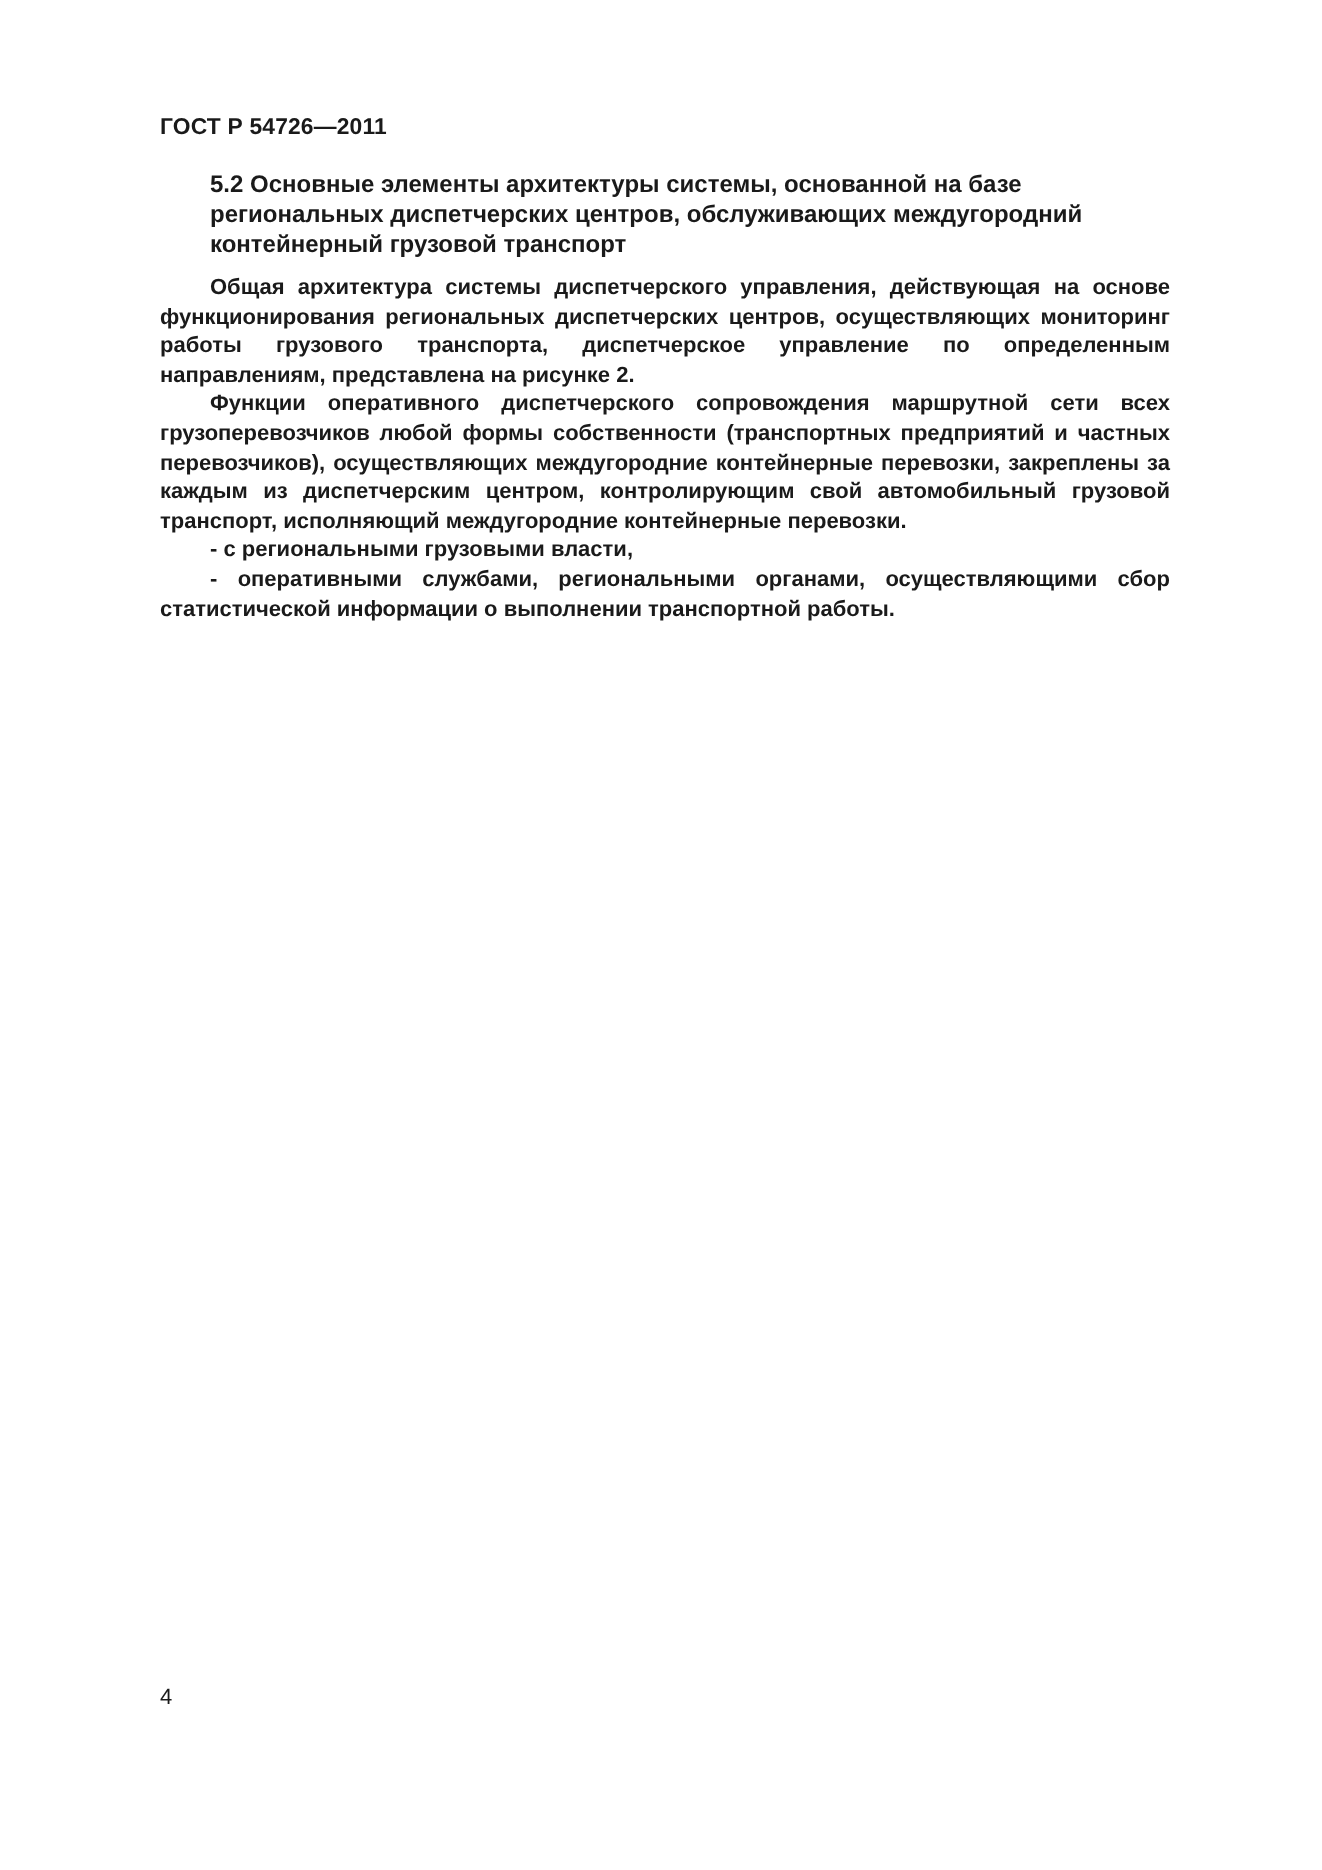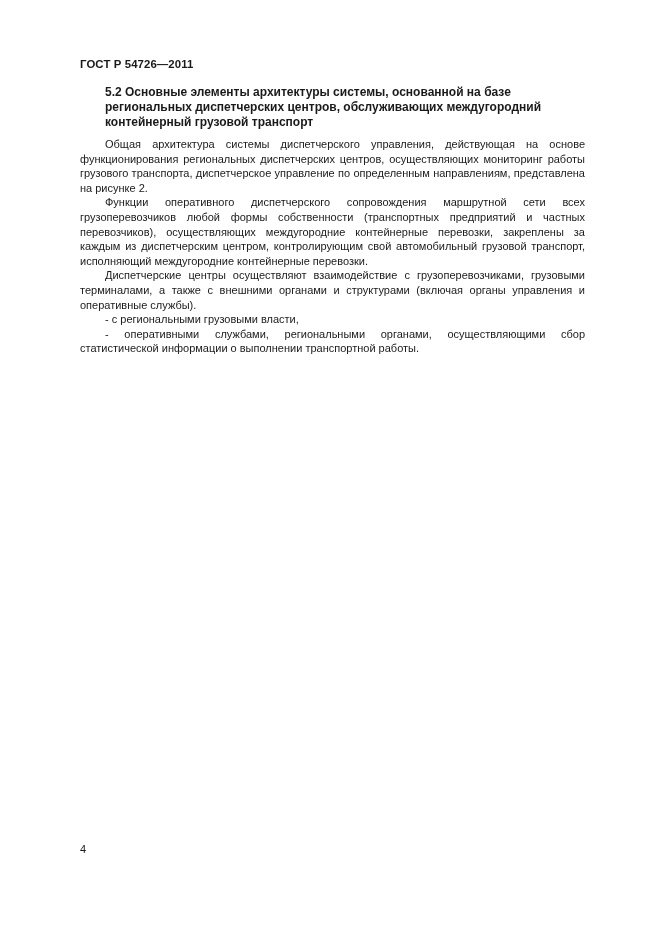--- a/index.html
+++ b/index.html
@@ -3,33 +3,32 @@
   <meta charset="utf-8">
   <style>
     html, body { margin: 0; padding: 0; background: #ffffff; }
     body { width: 661px; height: 935px; position: relative; overflow: hidden;
            font-family: "Liberation Sans", sans-serif; color: #1a1a1a; }
     .std-header { position: absolute; left: 80px; top: 58px; font-size: 11.4px; font-weight: bold; letter-spacing: 0.1px; text-align: right; }
     .section-heading { position: absolute; left: 105px; top: 85px; width: 480px;
                        font-size: 12px; font-weight: bold; line-height: 15px; }
     .body-text { position: absolute; left: 80px; top: 137px; width: 505px;
                  font-size: 11px; line-height: 14.6px; }
-    .para { margin: 0; text-align: justify; text-indent: 25px; text-align-last: left; }
+    .para { margin: 0; text-align: justify; text-indent: 25px; text-align-last: left; font-weight: bold; }
     .page-number { position: absolute; left: 80px; top: 843px; font-size: 11px; }
   </style>
 </head>
 <body>
 
 <div>
   <div class="std-header">ГОСТ Р 54726—2011</div>
 
   <div class="section-heading">5.2  Основные элементы архитектуры системы, основанной на базе региональных диспетчерских центров, обслуживающих междугородний контейнерный грузовой транспорт</div>
 
   <div class="body-text">
     <p class="para">Общая архитектура системы диспетчерского управления, действующая на основе функционирования региональных диспетчерских центров, осуществляющих мониторинг работы грузового транспорта, диспетчерское управление по определенным направлениям, представлена на рисунке 2.</p>
     <p class="para">Функции оперативного диспетчерского сопровождения маршрутной сети всех грузоперевозчиков любой формы собственности (транспортных предприятий и частных перевозчиков), осуществляющих междугородние контейнерные перевозки, закреплены за каждым из диспетчерским центром, контролирующим свой автомобильный грузовой транспорт, исполняющий междугородние контейнерные перевозки.</p>
-    <p class="para">Диспетчерские центры осуществляют взаимодействие с грузоперевозчиками, грузовыми терминалами, а также с внешними органами и структурами (включая органы управления и оперативные службы).</p>
     <p class="para">- с региональными грузовыми власти,</p>
     <p class="para">- оперативными службами, региональными органами, осуществляющими сбор статистической информации о выполнении транспортной работы.</p>
   </div>
 
   <div class="page-number">4</div>
 </div>
 
 </body></html>

